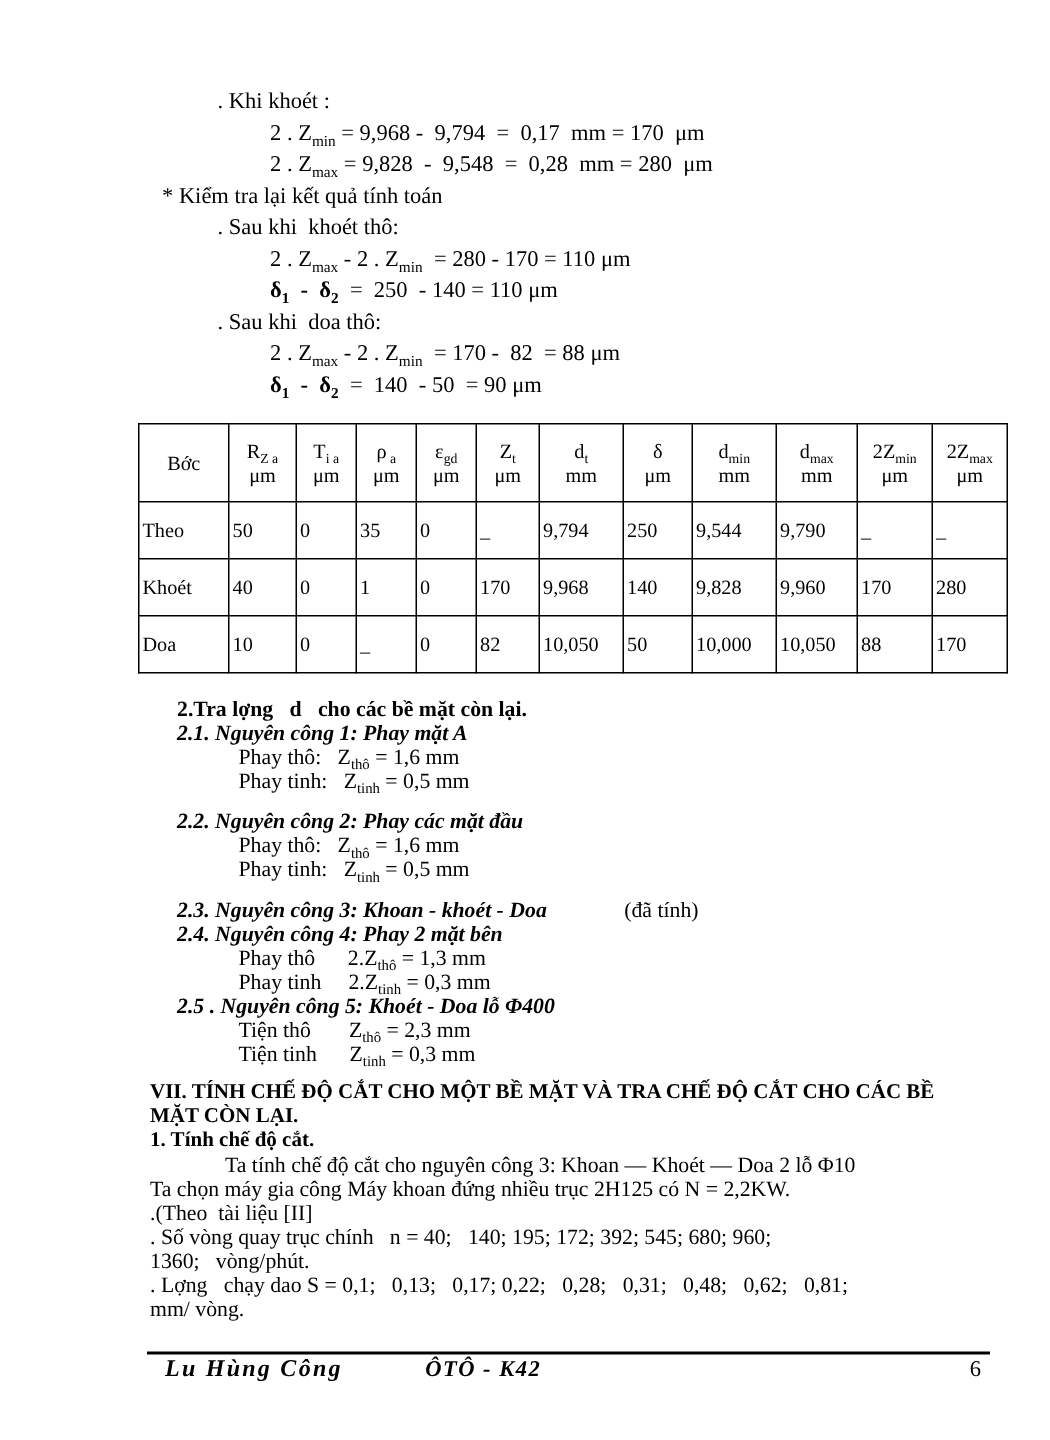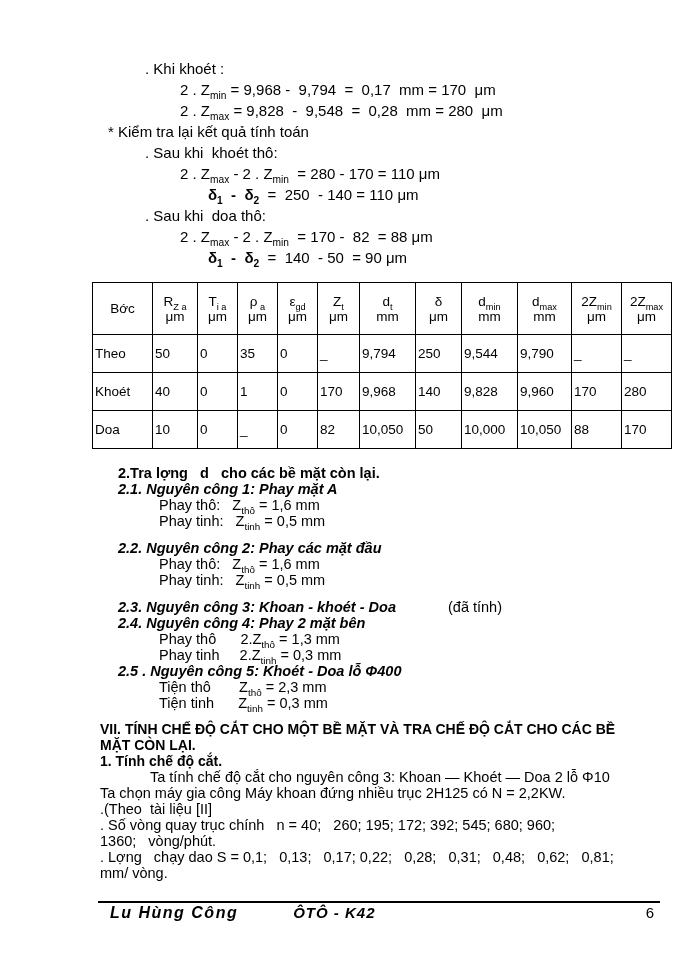--- a/index.html
+++ b/index.html
@@ -1,24 +1,24 @@
 <!DOCTYPE html>
 <html><head>
 <meta charset="utf-8">
 <style>
   * { margin:0; padding:0; box-sizing:border-box; }
   html,body { background:#ffffff; }
   .page {
     position:relative; width:700px; height:928px; background:#fff; color:#000;
-    font-family:Liberation Sans, sans-serif; overflow:hidden;
+    font-family:Liberation Serif, serif; overflow:hidden;
   }
   .content { position:absolute; top:58px; left:100px; right:28px; }
   p { white-space:pre-wrap; }
   sub { font-size:0.68em; line-height:0; }
-  strong { font-weight:bold;margin-left:28px; }
+  strong { font-weight:bold; }
 
   
   .calc p { font-size:15px; line-height:21px; }
   .ind0 { margin-left:8px; }
   .ind1 { margin-left:45px; }
   .ind2 { margin-left:80px; }
 
   
   table { border-collapse:collapse; margin:14px 0 0 -8px; font-size:13.5px; }
   th,td { border:1px solid #000; font-weight:normal; padding:1px 2px; }
@@ -205,21 +205,21 @@
       <p class="sec-line">Tiện tinh      Z<sub>tinh</sub> = 0,3 mm</p>
     </div>
 
     <div class="sec7">
       <p class="sec7-title">VII. TÍNH CHẾ ĐỘ CẮT CHO MỘT BỀ MẶT VÀ TRA CHẾ ĐỘ CẮT CHO CÁC BỀ
 MẶT CÒN LẠI.</p>
       <p class="sec7-title">1. Tính chế độ cắt.</p>
       <p class="p-indent">Ta tính chế độ cắt cho nguyên công 3: Khoan — Khoét — Doa 2 lỗ Φ10</p>
       <p>Ta chọn máy gia công Máy khoan đứng nhiều trục 2H125 có N = 2,2KW.</p>
       <p>.(Theo  tài liệu [II]</p>
-      <p>. Số vòng quay trục chính   n = 40;   260; 195; 172; 392; 545; 680; 960;
+      <p>. Số vòng quay trục chính   n = 40;   140; 195; 172; 392; 545; 680; 960;
 1360;   vòng/phút.</p>
       <p>. Lợng   chạy dao S = 0,1;   0,13;   0,17; 0,22;   0,28;   0,31;   0,48;   0,62;   0,81;
 mm/ vòng.</p>
     </div>
 
   </div>
 
   <div class="footer">
     <span class="sig">Lu Hùng Công</span>
     <span class="sig2">ÔTÔ - K42</span>

